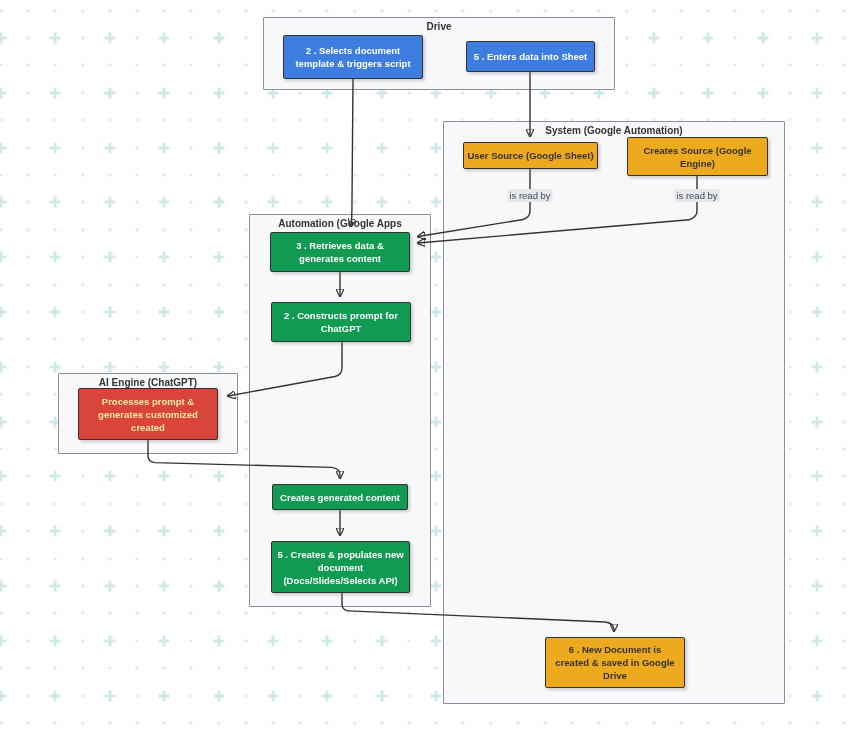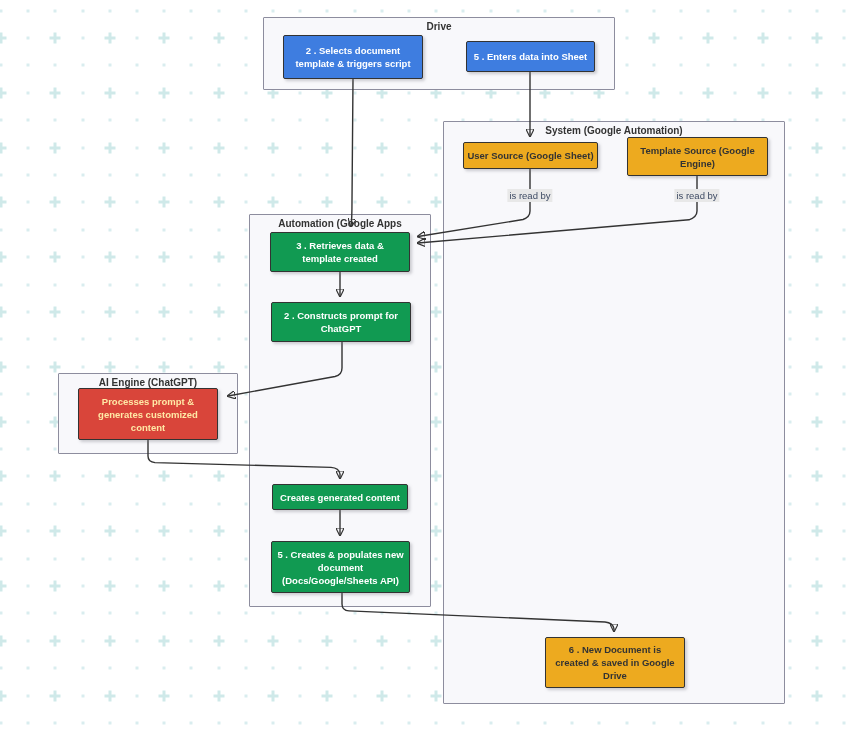--- a/index.html
+++ b/index.html
@@ -953,50 +953,50 @@
 
 <div class="node blue nowrap" style="left:466px;top:41px;width:129px;height:31px">
   <div>5 . Enters data into Sheet</div>
 </div>
 
 <div class="node orange nowrap" style="left:463px;top:142px;width:135px;height:27px">
   <div>User Source (Google Sheet)</div>
 </div>
 
 <div class="node orange" style="left:627px;top:137px;width:141px;height:39px">
-  <div>Template Source (Google</div>
+  <div>Creates Source (Google</div>
   <div>Engine)</div>
 </div>
 
 <div class="edge-label" style="left:530px;top:189px">is read by</div>
 <div class="edge-label" style="left:697px;top:189px">is read by</div>
 
 <div class="node green" style="left:270px;top:232px;width:140px;height:40px">
   <div>3 . Retrieves data &amp;</div>
-  <div>template created</div>
+  <div>generates content</div>
 </div>
 
 <div class="node green" style="left:271px;top:302px;width:140px;height:40px">
   <div>2 . Constructs prompt for</div>
   <div>ChatGPT</div>
 </div>
 
 <div class="node red" style="left:78px;top:388px;width:140px;height:52px">
   <div>Processes prompt &amp;</div>
   <div>generates customized</div>
-  <div>content</div>
+  <div>created</div>
 </div>
 
 <div class="node green nowrap" style="left:272px;top:484px;width:136px;height:26px">
   <div>Creates generated content</div>
 </div>
 
 <div class="node green" style="left:271px;top:541px;width:139px;height:52px">
   <div>5 . Creates &amp; populates new</div>
   <div>document</div>
-  <div>(Docs/Google/Sheets API)</div>
+  <div>(Docs/Slides/Selects API)</div>
 </div>
 
 <div class="node orange" style="left:545px;top:637px;width:140px;height:51px">
   <div>6 . New Document is</div>
   <div>created &amp; saved in Google</div>
   <div>Drive</div>
 </div>
 
 </body></html>

